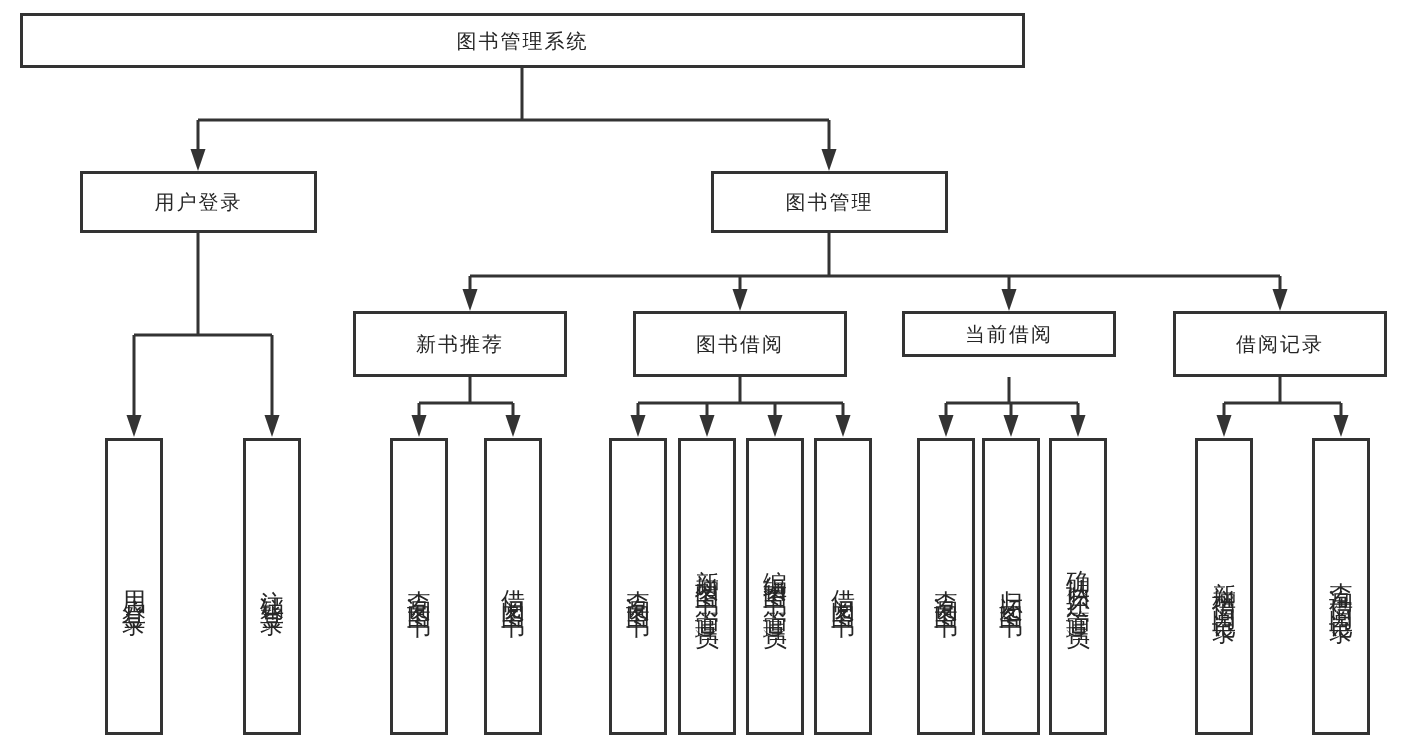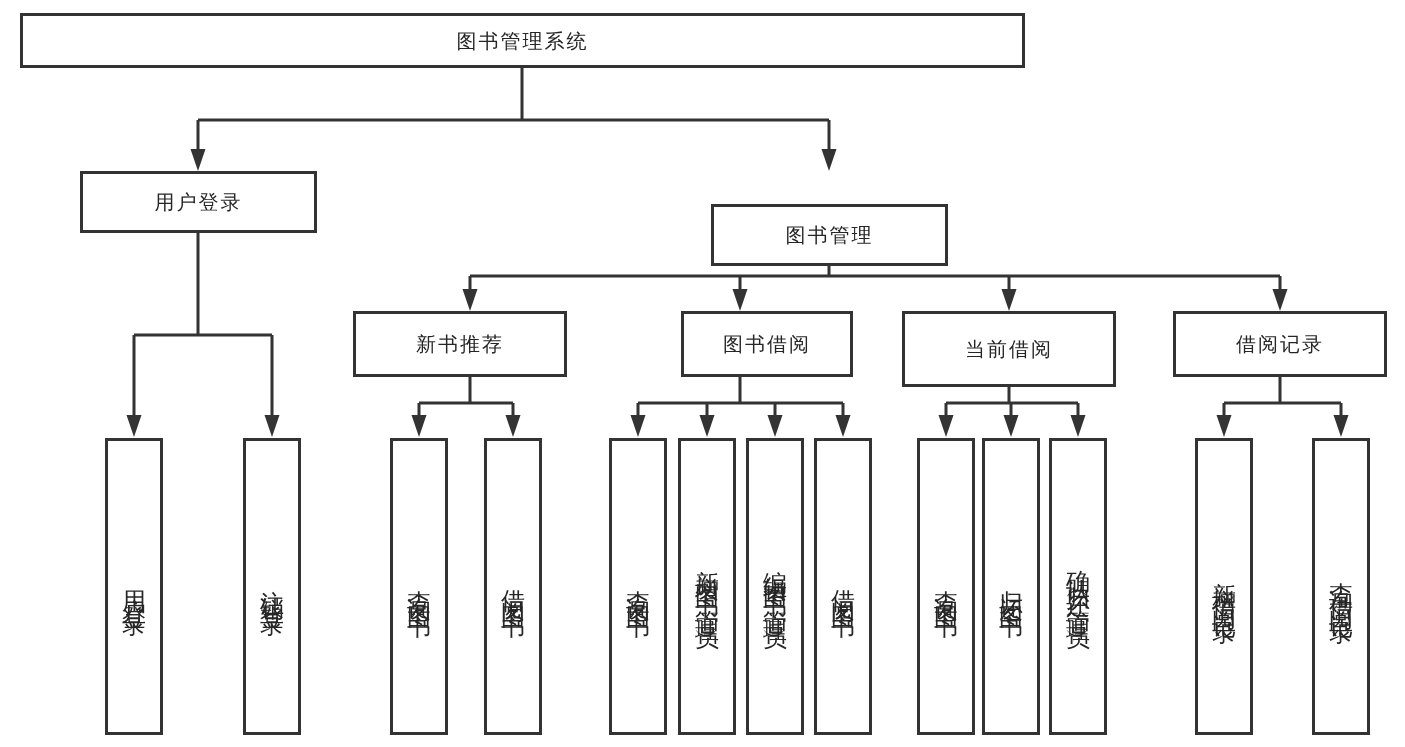--- a/index.html
+++ b/index.html
@@ -98,25 +98,25 @@
     <polygon class="ar" points="1070.5,415 1085.5,415 1078,437"></polygon>
 
     <path class="ln" d="M1280 377 V403 M1224 403 H1341 M1224 403 V421 M1341 403 V421"></path>
     <polygon class="ar" points="1216.5,415 1231.5,415 1224,437"></polygon>
     <polygon class="ar" points="1333.5,415 1348.5,415 1341,437"></polygon>
   </svg>
 
   <div class="box hbox" style="left:20px; top:13px; width:1005px; height:55px;">图书管理系统</div>
 
   <div class="box hbox" style="left:80px; top:171px; width:237px; height:62px;">用户登录</div>
-  <div class="box hbox" style="left:711px; top:171px; width:237px; height:62px;margin-top:33px;">图书管理</div>
+  <div class="box hbox" style="left:711px; top:171px; width:237px; height:62px;">图书管理</div>
 
   <div class="box hbox" style="left:353px; top:311px; width:214px; height:66px;">新书推荐</div>
-  <div class="box hbox" style="left:633px; top:311px; width:172px; height:66px;margin-left:48px;">图书借阅</div>
-  <div class="box hbox" style="left:902px; top:311px; width:214px; height:76px;">当前借阅</div>
+  <div class="box hbox" style="left:633px; top:311px; width:214px; height:66px;">图书借阅</div>
+  <div class="box hbox" style="left:902px; top:311px; width:214px; height:46px;">当前借阅</div>
   <div class="box hbox" style="left:1173px; top:311px; width:214px; height:66px;">借阅记录</div>
 
   <div class="box vbox" style="left:105px; top:438px; width:58px; height:297px;">用户登录</div>
   <div class="box vbox" style="left:243px; top:438px; width:58px; height:297px;">注销登录</div>
 
   <div class="box vbox" style="left:390px; top:438px; width:58px; height:297px;">查询图书</div>
   <div class="box vbox" style="left:484px; top:438px; width:58px; height:297px;">借阅图书</div>
 
   <div class="box vbox" style="left:609px; top:438px; width:58px; height:297px;">查询图书</div>
   <div class="box vbox" style="left:678px; top:438px; width:58px; height:297px;">新增图书（管理员）</div>

